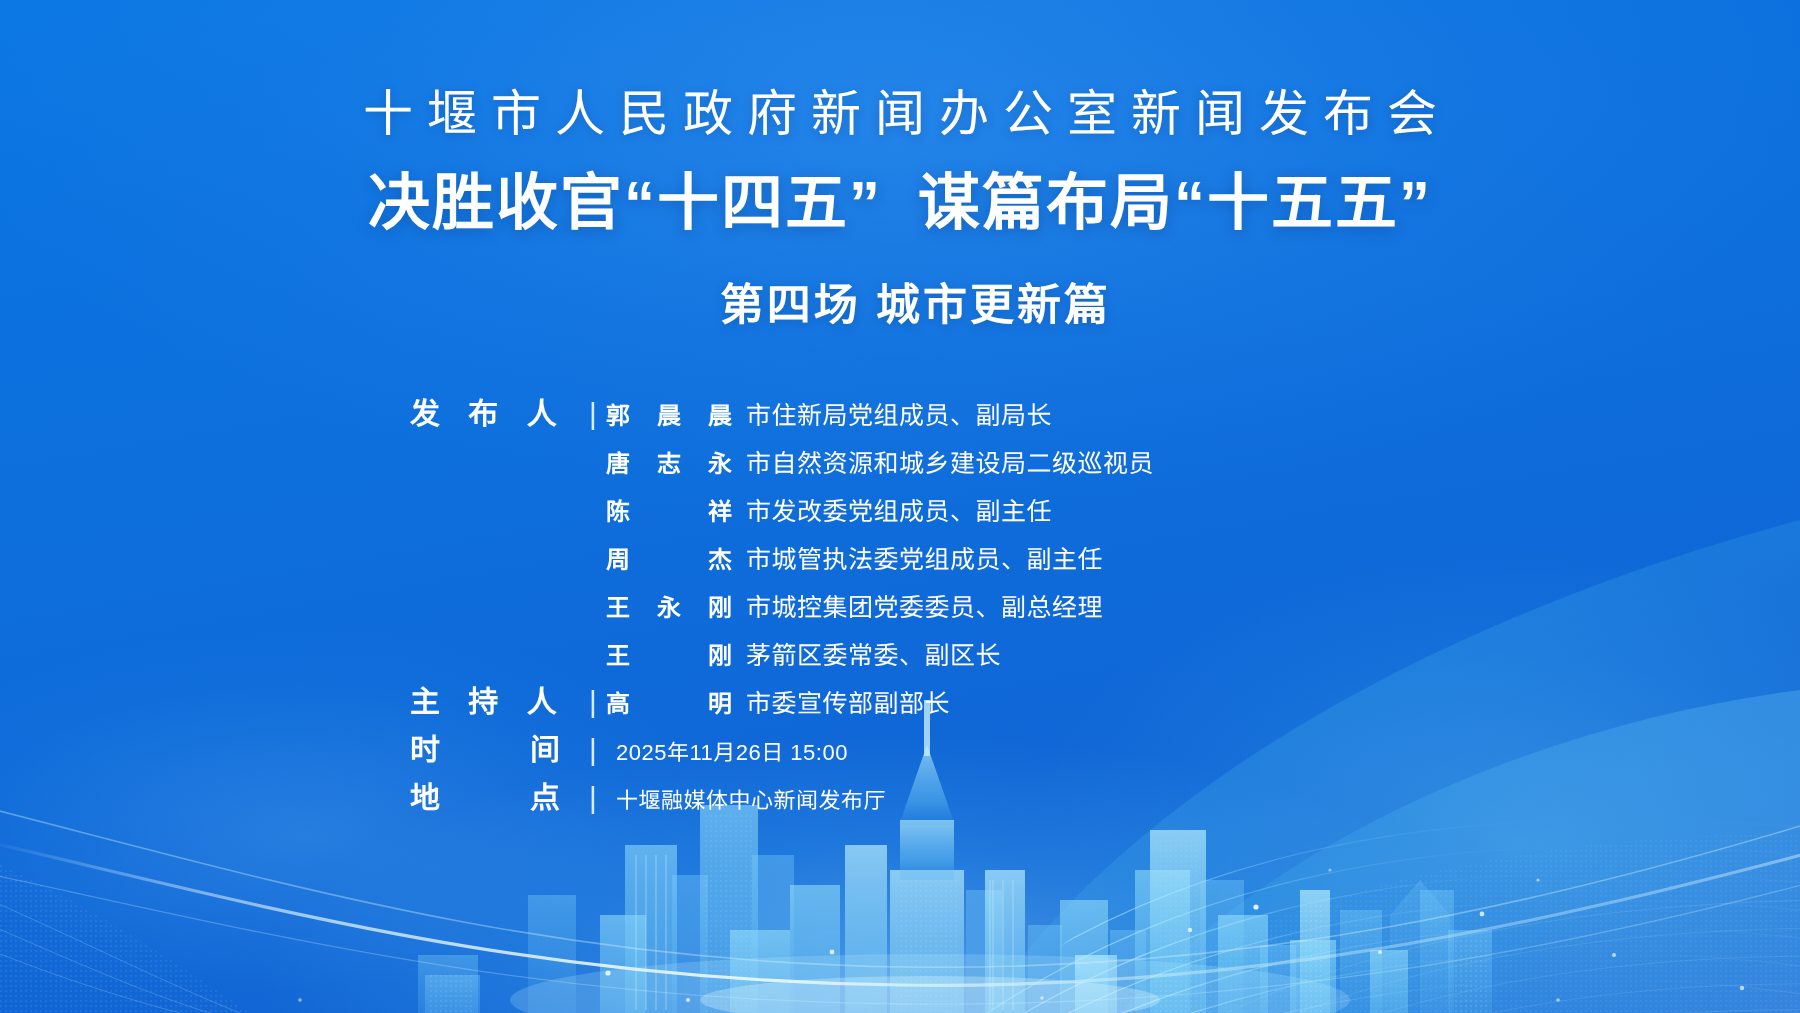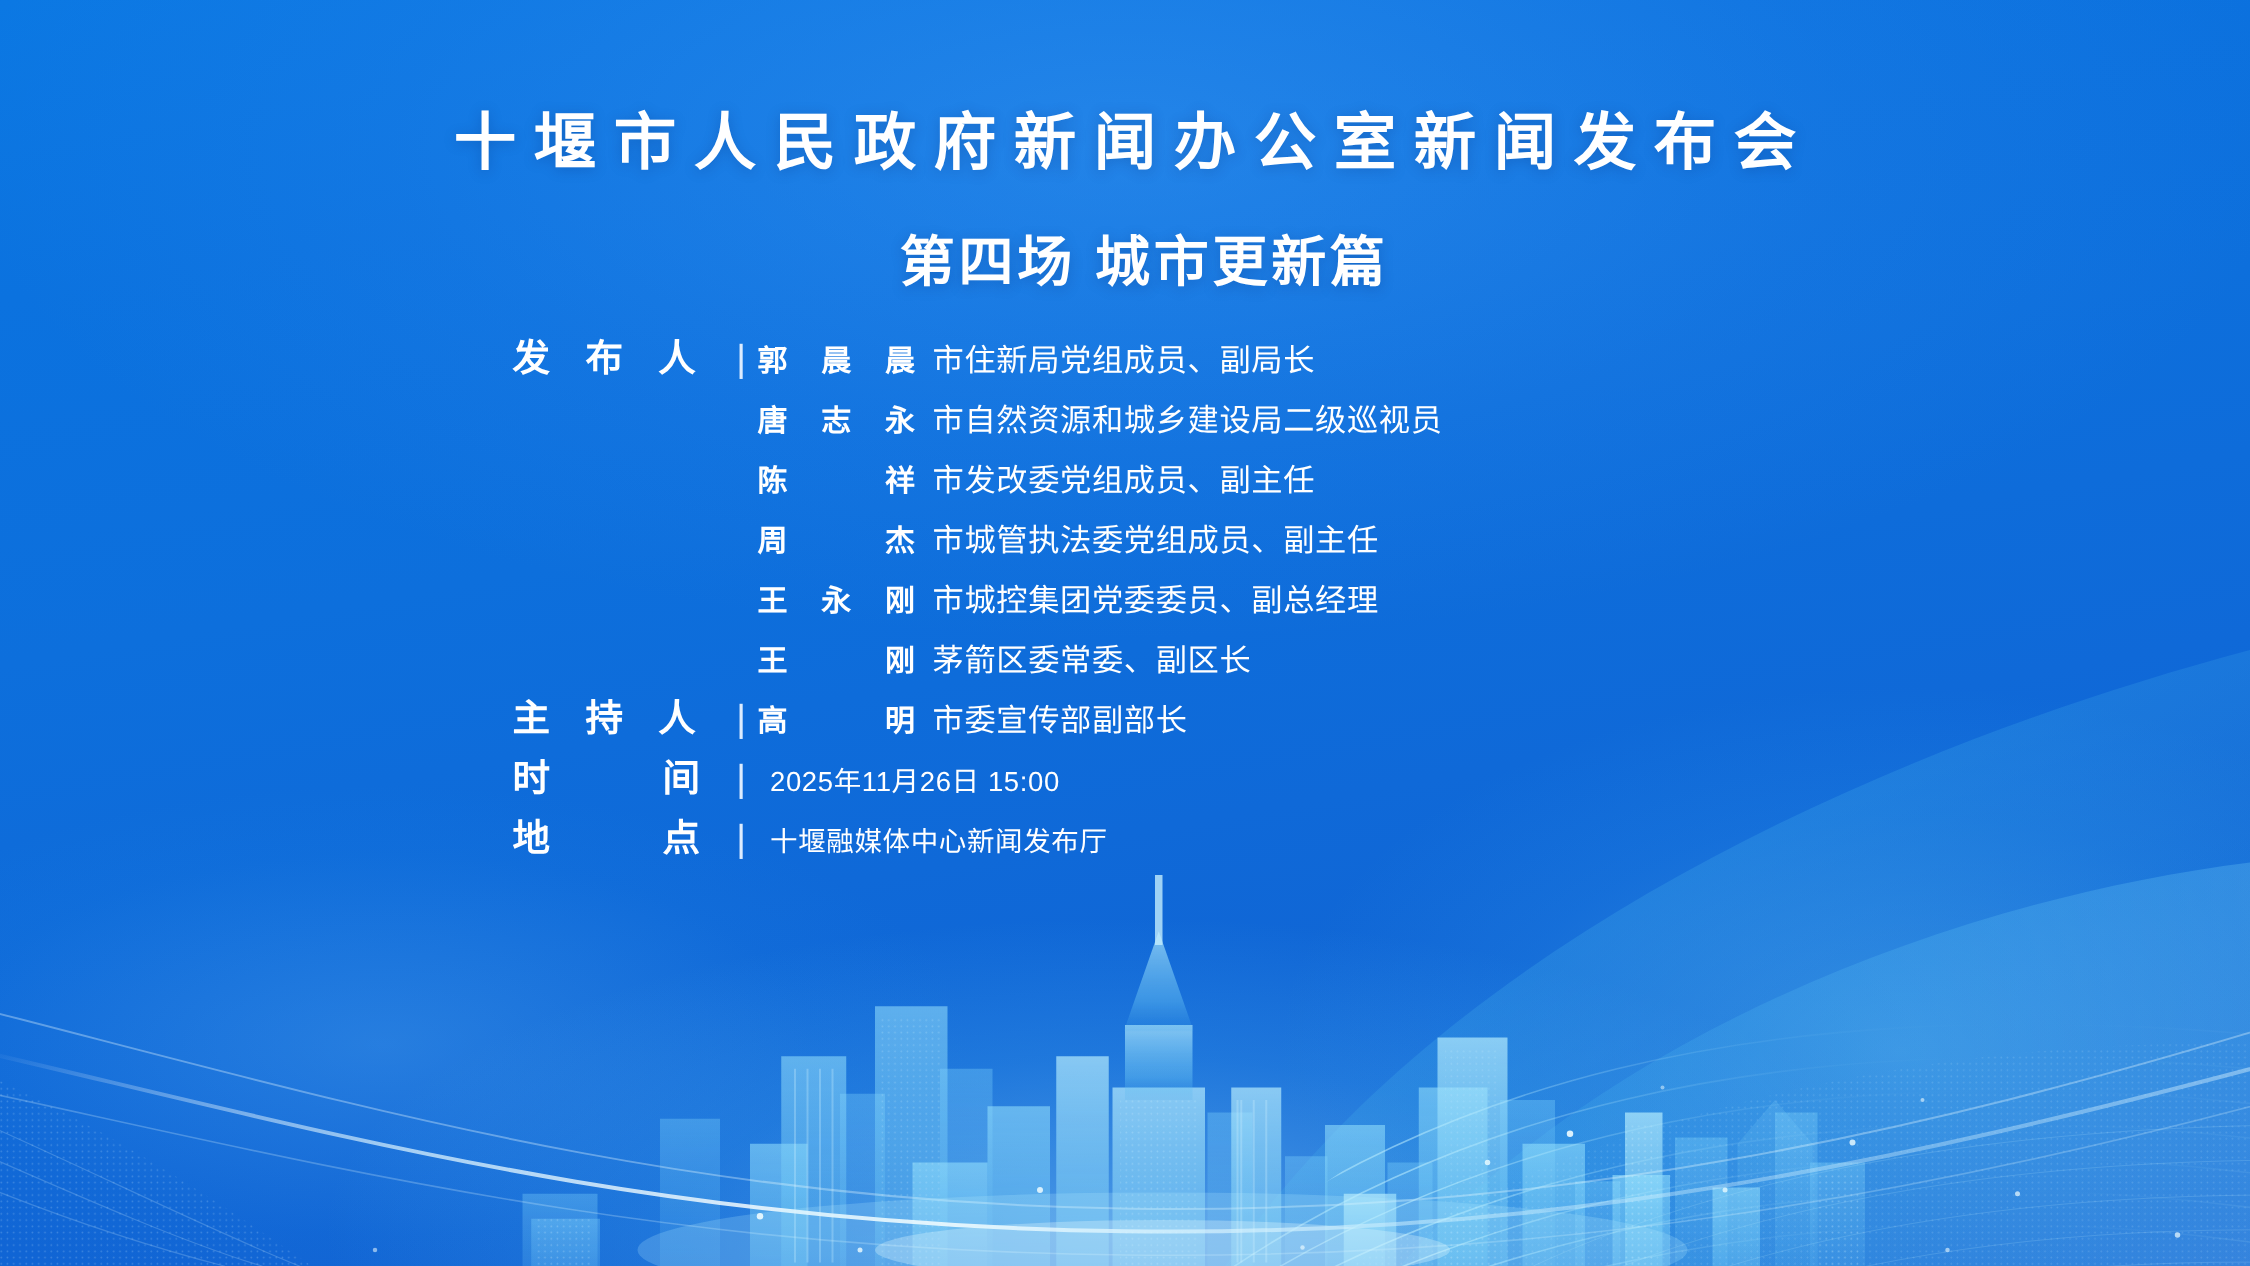--- a/index.html
+++ b/index.html
@@ -69,21 +69,21 @@
     height: 100%;
   }
 
   .header-block {
     padding-top: 86px;
     text-align: center;
   }
 
   .org-line {
     font-size: 50px;
-    font-weight: 700;
+    font-weight: 400;
     letter-spacing: 14px;
     text-indent: 14px;
     line-height: 1.15;
     color: #ffffff;
     text-shadow: 0 2px 10px rgba(0,40,110,0.25);
   }
 
   .main-title {
     margin-top: 22px;
     font-size: 62px;
@@ -100,21 +100,21 @@
     font-size: 44px;
     font-weight: 700;
     letter-spacing: 3px;
     color: #ffffff;
     text-shadow: 0 2px 10px rgba(0,40,110,0.25);
     padding-left: 31px;
   }
 
   
   .details {
-    margin-top: 24px;
+    margin-top: 56px;
     display: flex;
     flex-direction: column;
     align-items: center;
     gap: 0;
   }
 
   .row {
     display: flex;
     align-items: baseline;
     width: 1000px;
@@ -347,20 +347,23 @@
         <circle cx="1330" cy="870" r="1.6" opacity="0.5"></circle>
       </g>
     </svg>
   </div>
 
   <div class="content">
 
     <div class="header-block">
       <div class="org-line">十堰市人民政府新闻办公室新闻发布会</div>
 
+      <div class="main-title">
+        <span>决胜收官“十四五”</span><span class="gap"></span><span>谋篇布局“十五五”</span>
+      </div>
 
       <div class="sub-title">第四场  城市更新篇</div>
     </div>
 
     <div class="details">
 
       <div class="row">
         <div class="row-label">发 布 人</div>
         <div class="row-sep">|</div>
         <div class="row-name">郭晨晨</div>

